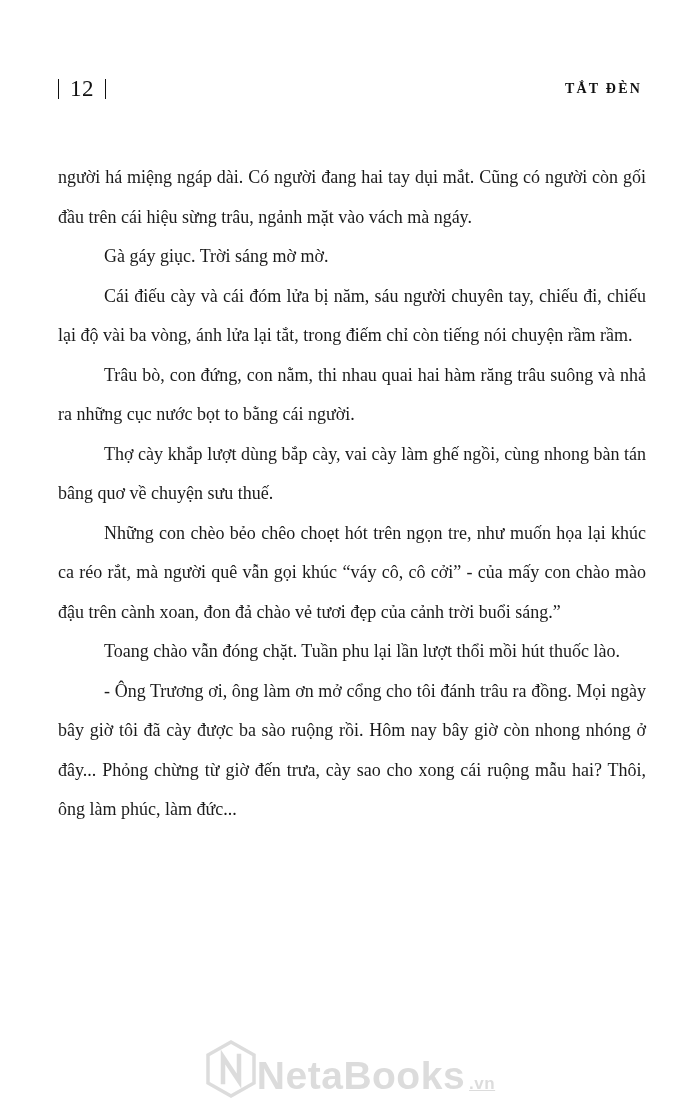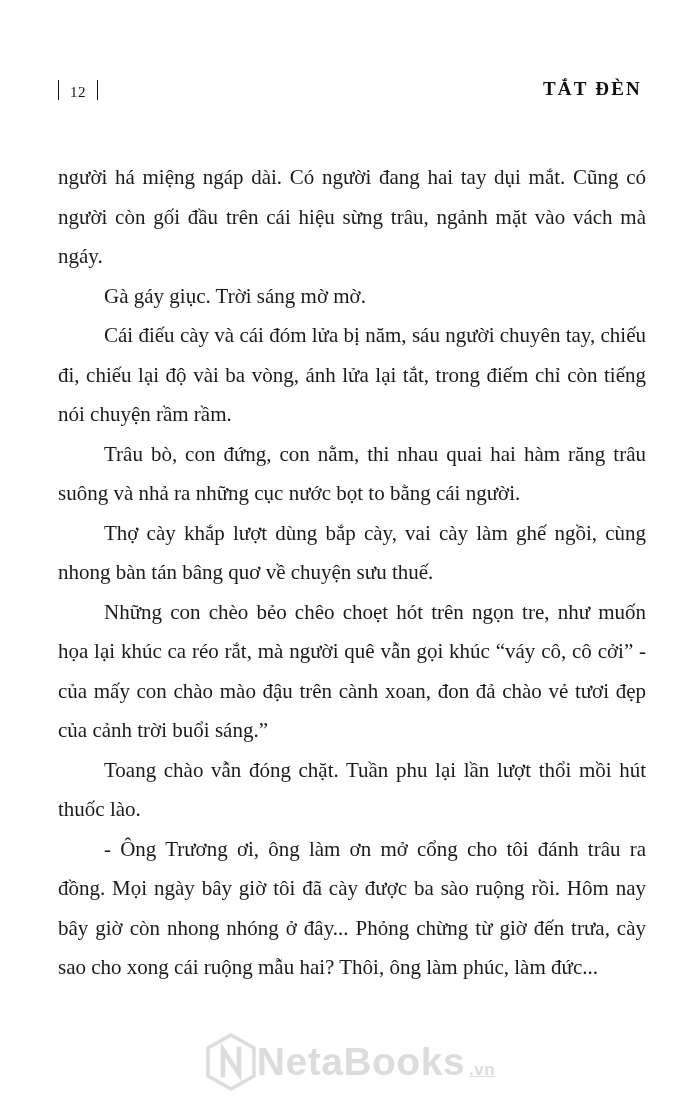--- a/index.html
+++ b/index.html
@@ -32,73 +32,73 @@
     right: 58px;
     top: 72px;
     height: 34px;
     display: flex;
     align-items: center;
     justify-content: space-between;
   }
   .folio {
     display: flex;
     align-items: baseline;
-    font-size: 15px;
+    font-size: 23px;
     letter-spacing: 0.5px;
     color: #111;
     white-space: nowrap;
   }
   .folio .rule {
     display: inline-block;
     width: 1px;
     height: 20px;
     background: #111;
     position: relative;
     top: 3px;
   }
   .folio .num {
     padding: 0 11px;
   }
   .book-title {
-    font-size: 19px;
+    font-size: 14px;
     font-weight: bold;
     letter-spacing: 2.2px;
     color: #111;
     white-space: nowrap;
   }
 
   
   .content {
     position: absolute;
     left: 58px;
     top: 158px;
     width: 588px;
   }
   .para {
     margin: 0;
-    font-size: 21px;
+    font-size: 18px;
     line-height: 39.5px;
     text-align: justify;
     text-justify: inter-word;
     color: #1b1b1b;
     hyphens: none;
   }
   .para.indent {
     text-indent: 46px;
   }
 
   
   .watermark {
     position: absolute;
     left: 0;
     right: 0;
     bottom: 22px;
     height: 72px;
     display: flex;
-    align-items: center;
+    align-items: flex-end;
     justify-content: center;
     gap: 0;
     opacity: 0.30;
     pointer-events: none;
   }
   .wm-logo {
     width: 52px;
     height: 58px;
     position: relative;
   }

